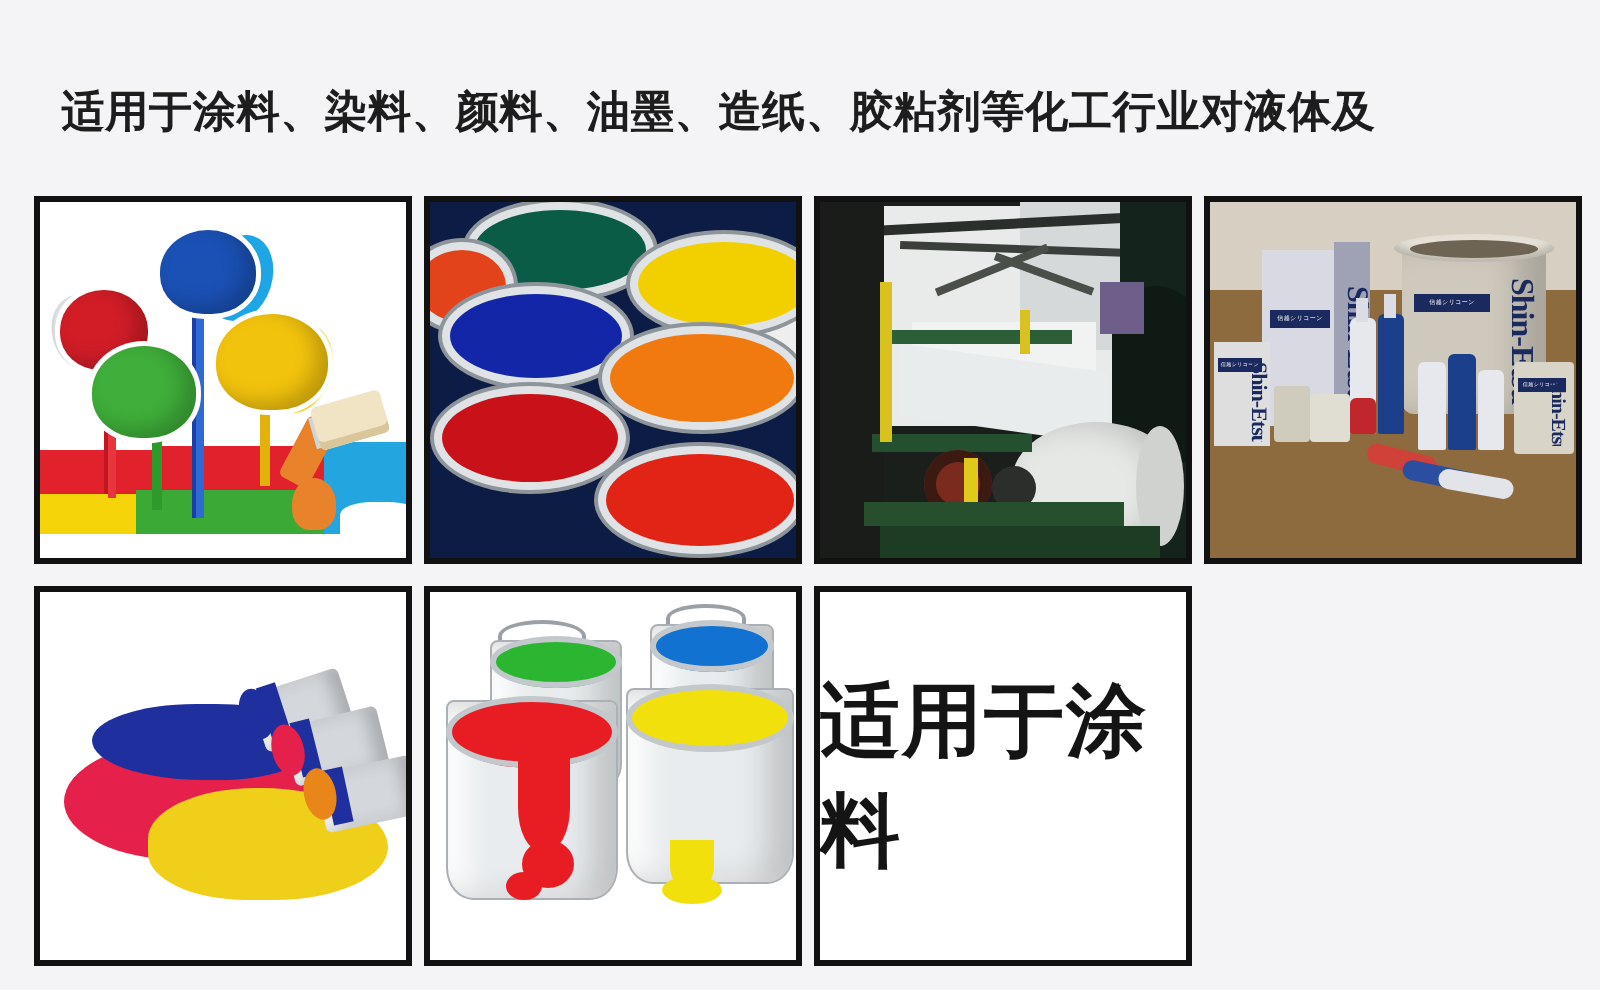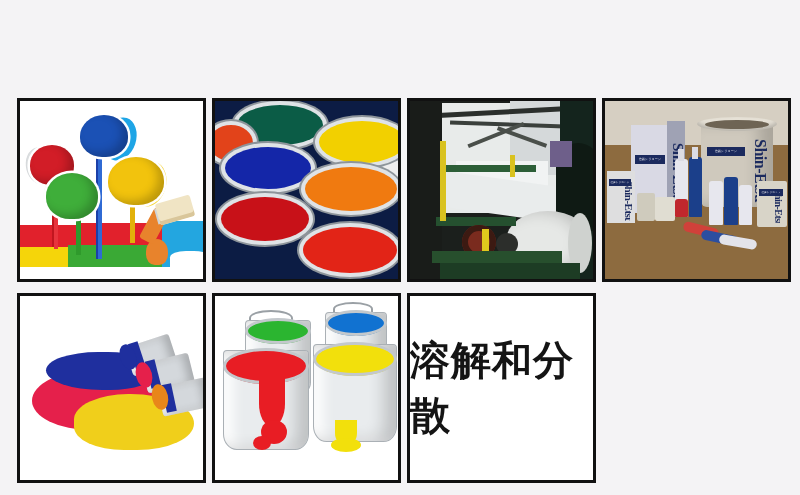--- a/index.html
+++ b/index.html
@@ -200,21 +200,21 @@
     font-weight: 700;
     color: #141414;
     letter-spacing: 1px;
     font-family: "DejaVu Sans", "Liberation Sans", sans-serif;
   }
 </style>
 </head>
 <body>
 
 <div id="headline">
-  <br>
+  <span>适用于涂料、染料、颜料、油墨、造纸、胶粘剂等化工行业对液体及</span><br>
 </div>
 
 <div id="grid">
 
   <div class="grid-row row-1">
 
     <div class="tile t1">
       <div class="scene">
         <div class="el floor-red"></div>
         <div class="el floor-yel"></div>
@@ -376,16 +376,16 @@
         <div class="bucket" style="left:8px;top:54px;width:86px;height:100px;"></div>
         <div class="surface" style="left:10px;top:54px;width:82px;height:34px;background:#e81d24;"></div>
         <div class="rim" style="left:8px;top:52px;width:86px;height:36px;"></div>
         <div class="drip" style="left:44px;top:82px;width:26px;height:48px;background:#e81d24;border-radius:0 0 46% 46%;"></div>
         <div class="drip" style="left:46px;top:124px;width:26px;height:24px;background:#e81d24;border-radius:50%;"></div>
         <div class="drip" style="left:38px;top:140px;width:18px;height:14px;background:#e81d24;border-radius:50%;"></div>
       </div>
     </div>
 
     <div class="tile t7">
-      <span class="cn-text">溶解和分散</span>
+      <span class="cn-text">适用于涂料</span>
     </div>
   </div>
 </div>
 
 </body></html>

